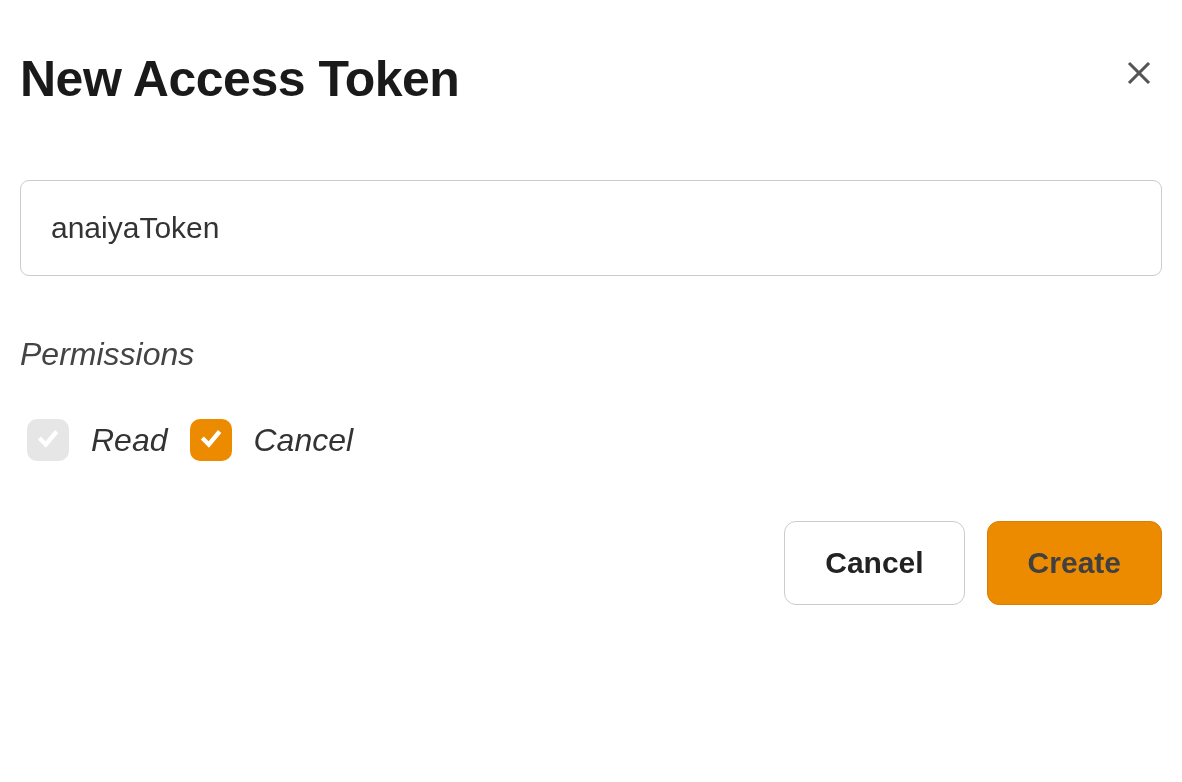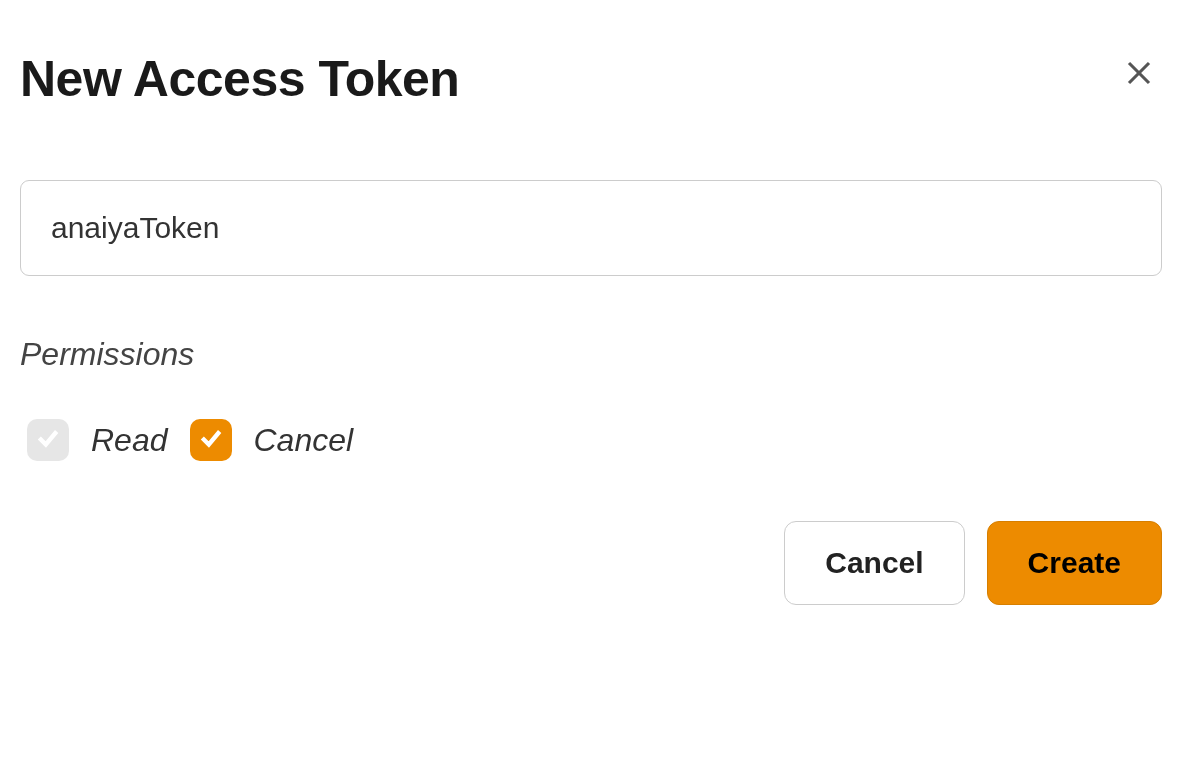--- a/index.html
+++ b/index.html
@@ -126,21 +126,21 @@
       cursor: pointer;
       border: 1px solid transparent;
     }
     .btn-secondary {
       background: #fff;
       color: #222;
       border: 1px solid #ccc;
     }
     .btn-primary {
       background: #ed8b00;
-      color: #000000;
+      color: #404040;
       border: 1px solid #d77f00;
       text-align: right;
     }
   </style>
 </head>
 <body>
 
 <div class="dialog-header">
   <h1 class="dialog-title">New Access Token</h1>
   <button class="close-btn">

